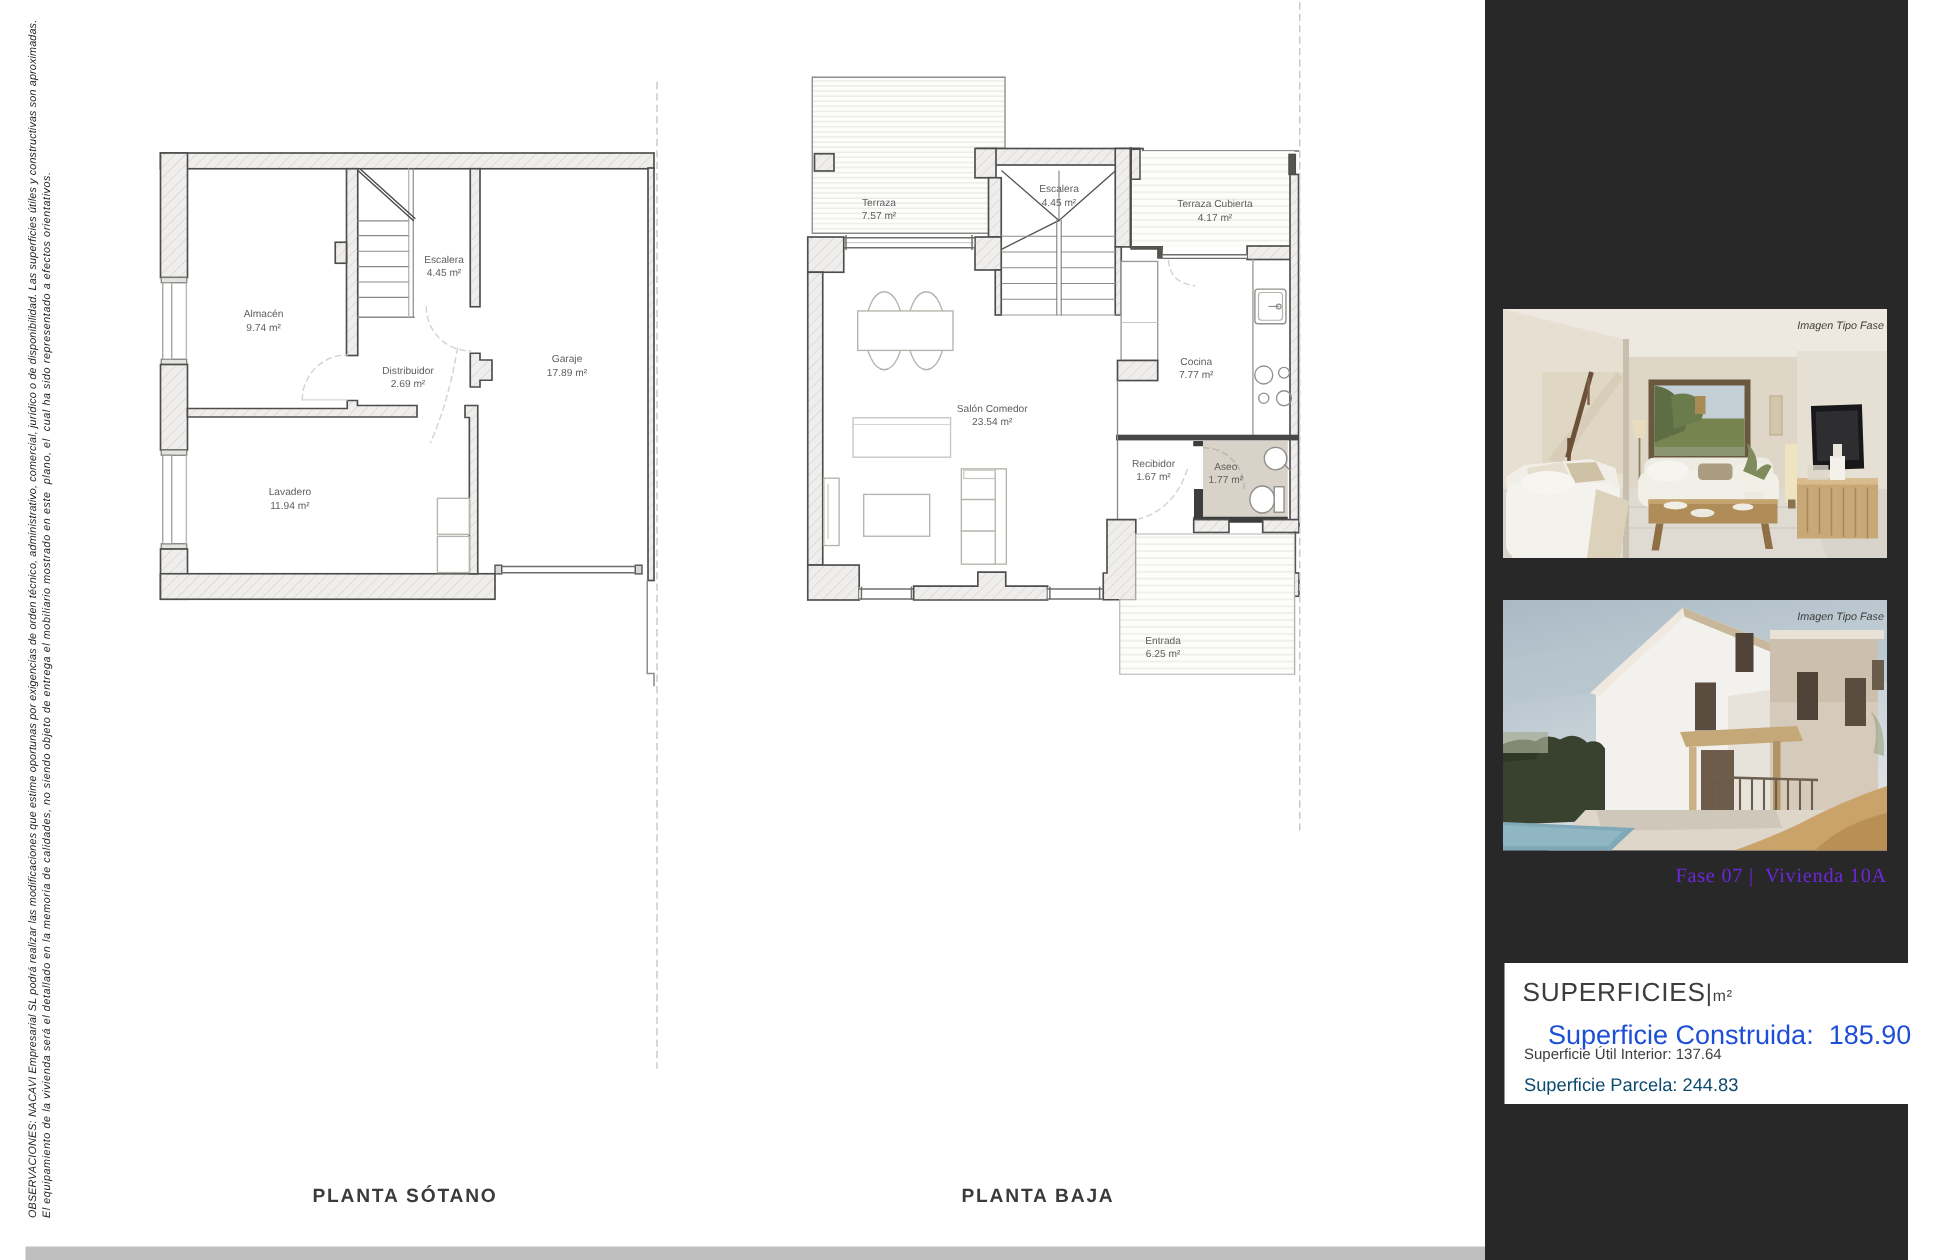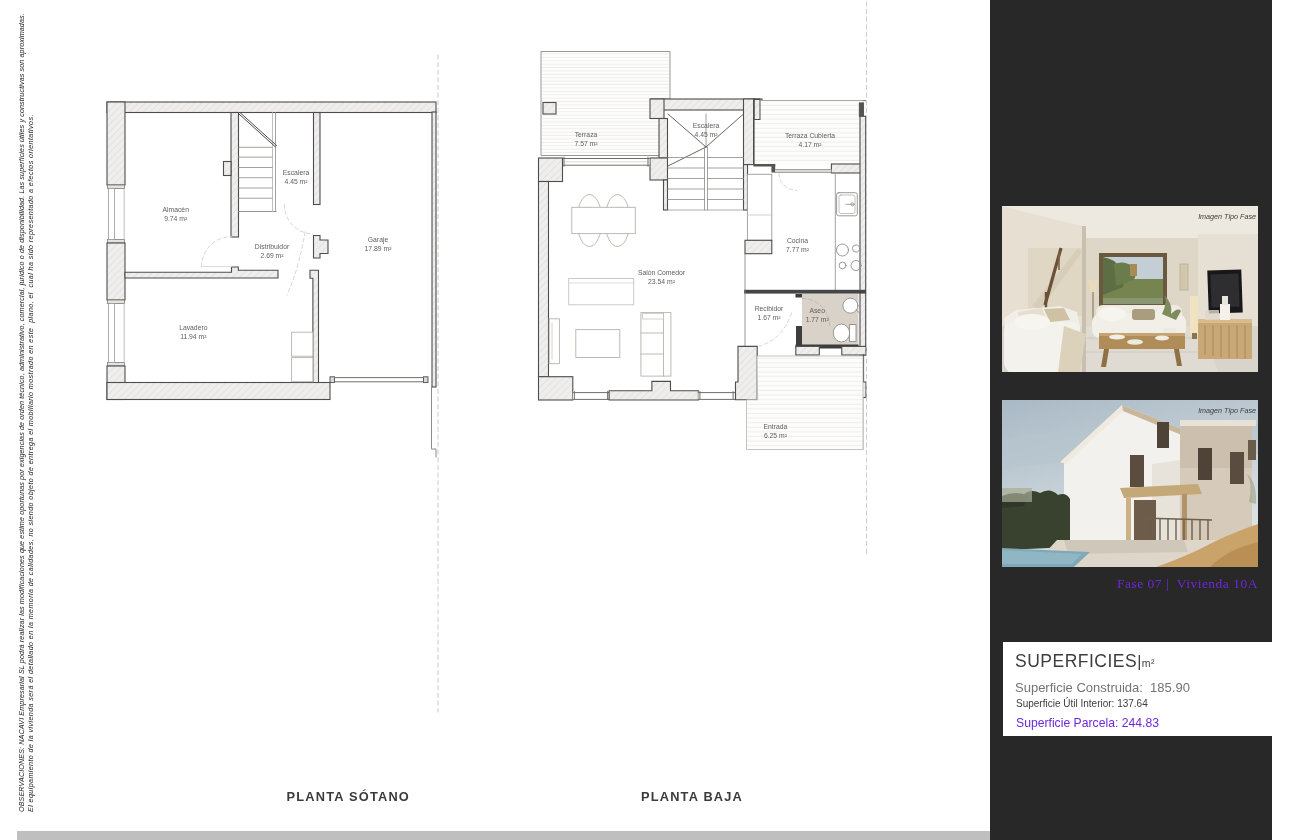--- a/index.html
+++ b/index.html
@@ -437,21 +437,21 @@
         <text x="775.4" y="429" font-size="6.8" fill="#606060" text-anchor="middle">Entrada</text>
 <text x="775.4" y="438" font-size="6.8" fill="#606060" text-anchor="middle">6.25 m²</text>
       </g>
 
 <g>
         <line x1="866.5" y1="2" x2="866.5" y2="556" stroke="#c6c5c1" stroke-width="0.9" stroke-dasharray="4,3.6"></line>
       </g>
 </g>
 </svg>
 
-<div class="abs" style="left:130px;top:788.5px;width:280px;text-align:right;font-size:12.8px;font-weight:bold;letter-spacing:1.2px;color:#3b3b3b;">PLANTA SÓTANO</div>
+<div class="abs" style="left:130px;top:788.5px;width:280px;text-align:center;font-size:12.8px;font-weight:bold;letter-spacing:1.2px;color:#3b3b3b;">PLANTA SÓTANO</div>
 
 <div class="abs" style="left:552px;top:788.5px;width:280px;text-align:center;font-size:12.8px;font-weight:bold;letter-spacing:1.2px;color:#3b3b3b;">PLANTA BAJA</div>
 
 <div class="abs" style="left:17px;top:831px;width:973px;height:9px;background:#bfbfbf;"></div>
 
 <div class="abs" style="left:990px;top:0;width:282px;height:840px;background:#282828;"></div>
 
 <svg class="abs" style="left:1002px;top:206px" width="256" height="166" viewBox="0 0 256 166">
 <defs>
 <linearGradient id="wallg" x1="0" y1="0" x2="0" y2="1">
@@ -651,18 +651,18 @@
       <text x="254" y="13" font-size="7.2" font-style="italic" fill="#3c3c3a" text-anchor="end" font-family="Liberation Sans, sans-serif">Imagen Tipo Fase</text>
     </g>
 </svg>
 
 <div class="abs" style="left:990px;top:576px;width:268px;text-align:right;font-size:13.5px;font-weight:normal;letter-spacing:0.5px;color:#6d28d9;font-family:Liberation Serif, serif;">Fase 07 |&nbsp; Vivienda 10A</div>
 
 <div class="abs" style="left:1003px;top:642px;width:306px;height:94px;background:#ffffff;">
 
   <div class="abs" style="left:12px;top:9px;font-size:17.5px;letter-spacing:0.5px;color:#3d3d3d;">SUPERFICIES<span style="font-size:16px;">|</span><span style="font-size:10.5px;">m²</span></div>
 
-  <div class="abs" style="left:12px;top:38px;font-size:13px;color:#737373;">Superficie Construida:&nbsp; 185.90</div>
+  <div class="abs" style="left:29px;top:38px;font-size:18px;color:#1d4ed8;">Superficie Construida:&nbsp; 185.90</div>
 
   <div class="abs" style="left:13px;top:56px;font-size:10px;color:#3d3d3d;">Superficie Útil Interior: 137.64</div>
 
-  <div class="abs" style="left:13px;top:74px;font-size:12.2px;color:#6d28d9;">Superficie Parcela: 244.83</div>
+  <div class="abs" style="left:13px;top:74px;font-size:12.2px;color:#0c4a6e;">Superficie Parcela: 244.83</div>
 </div>
 
 </body></html>

